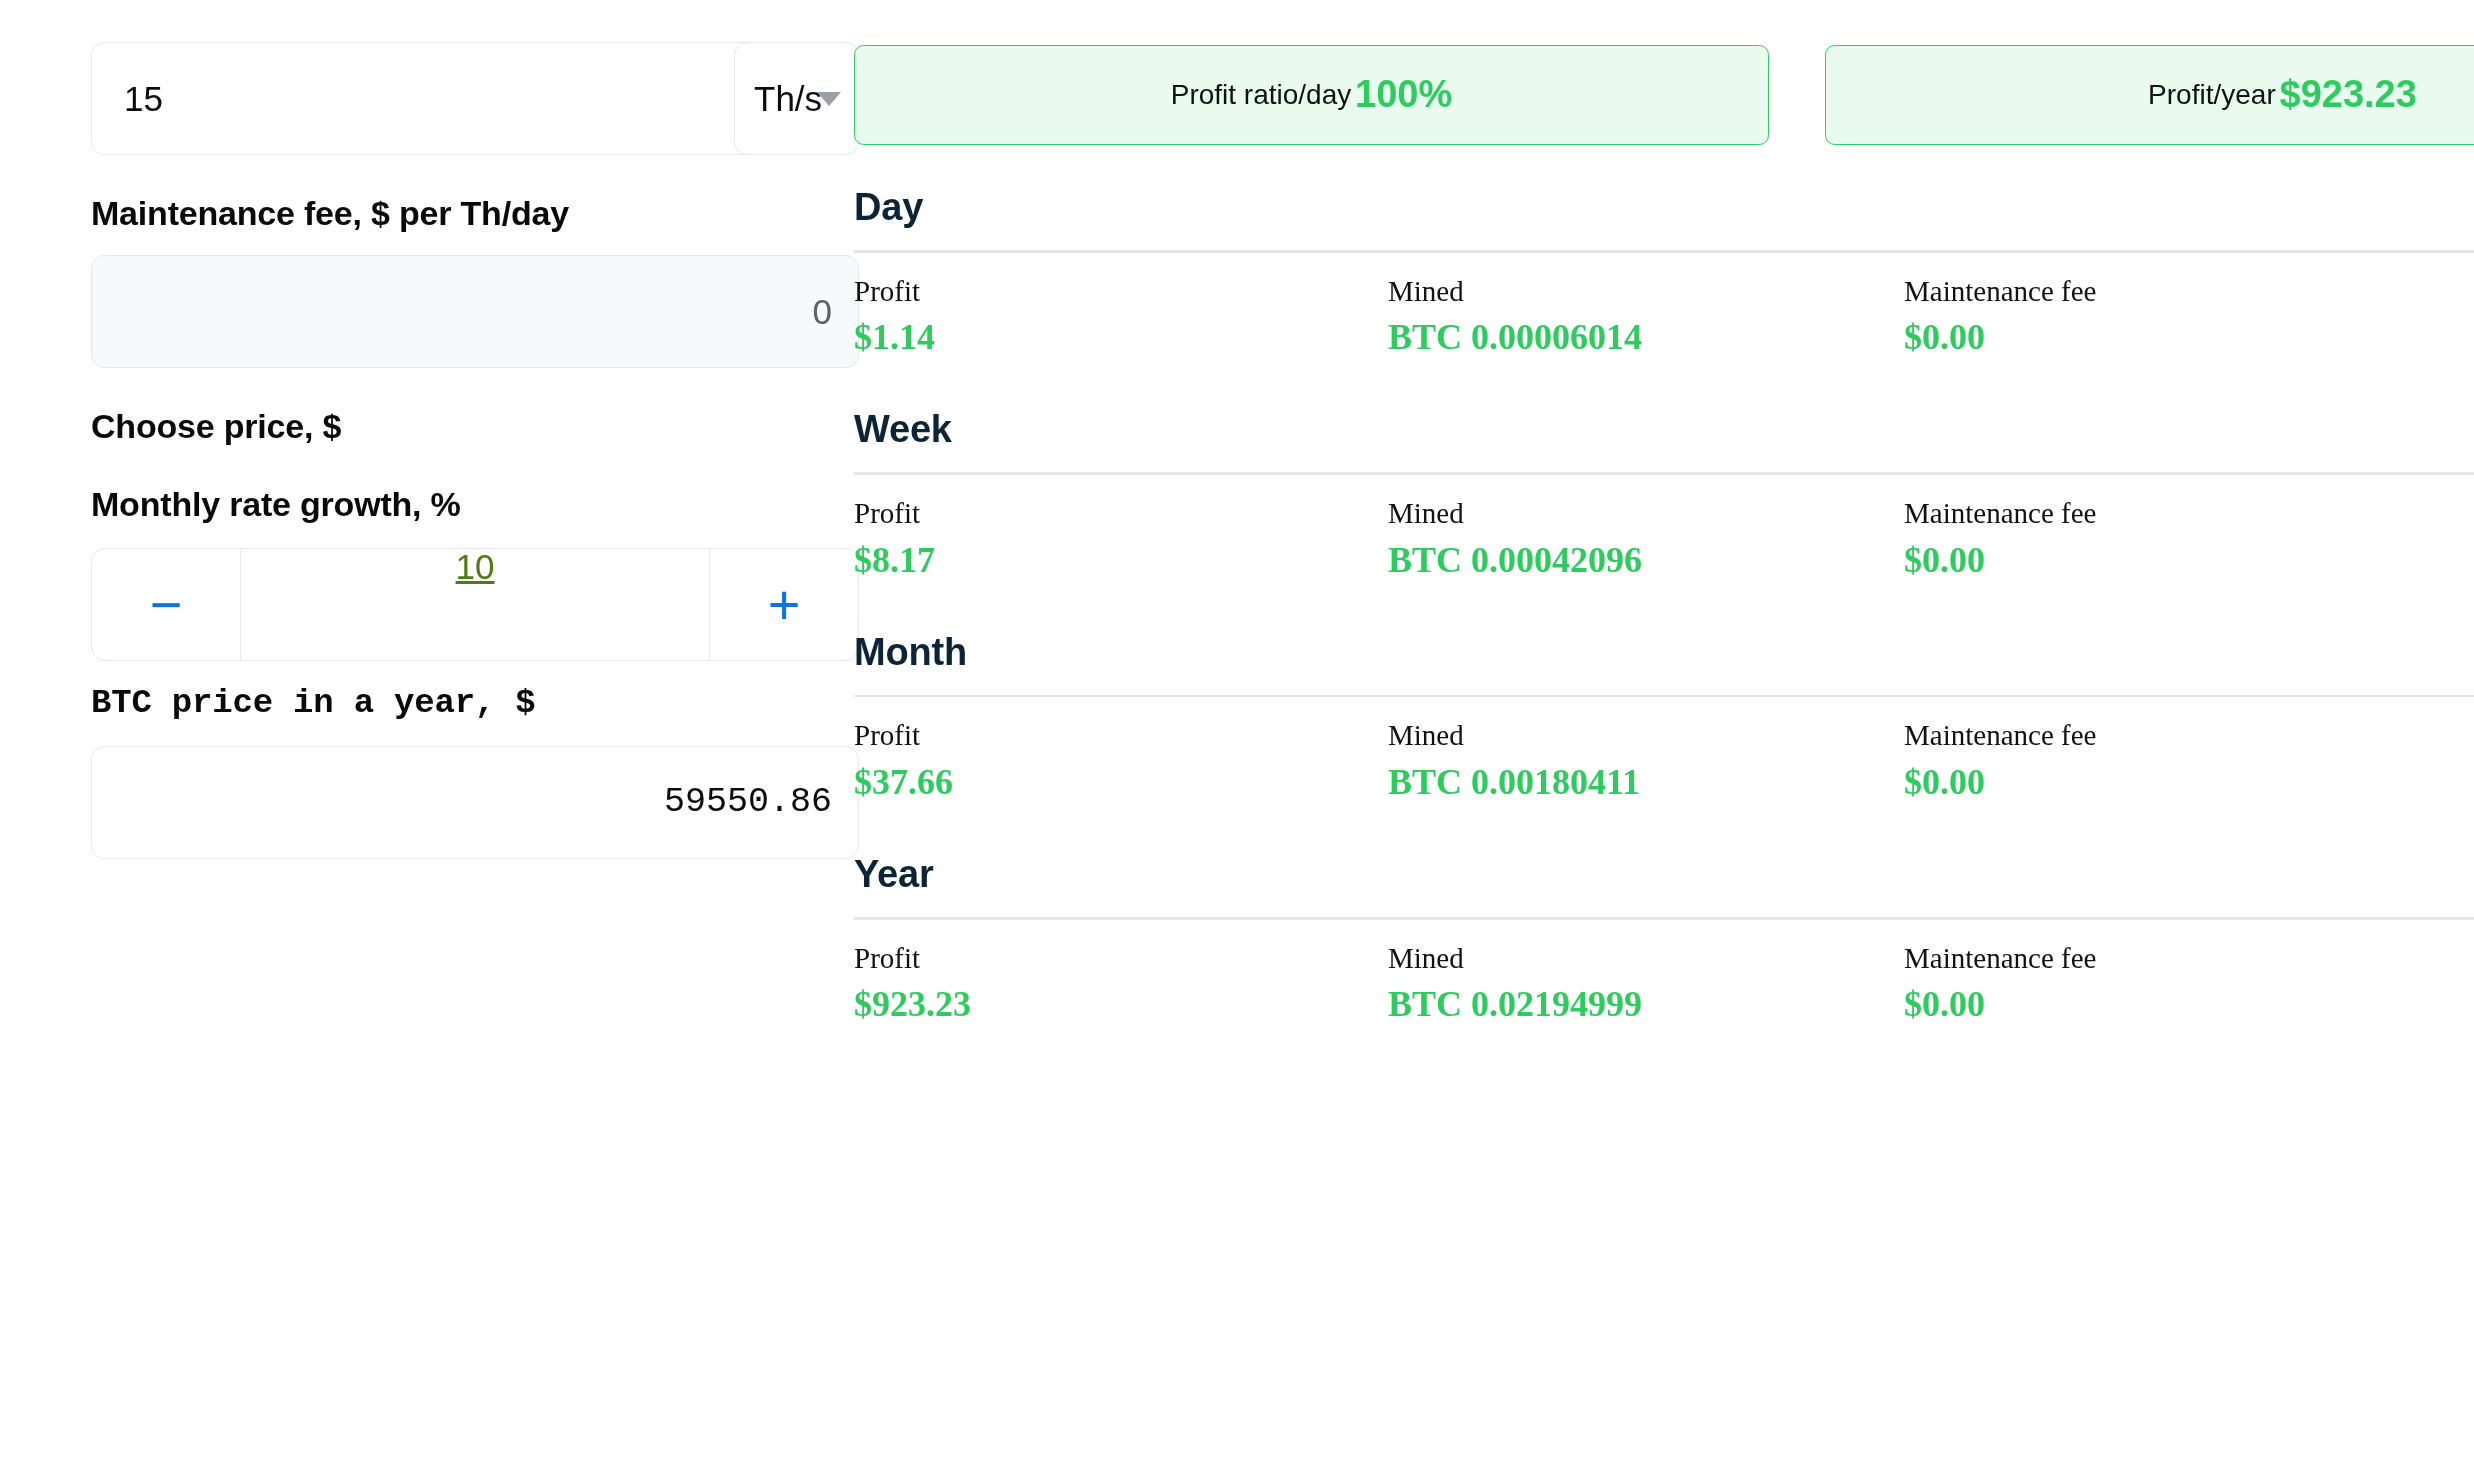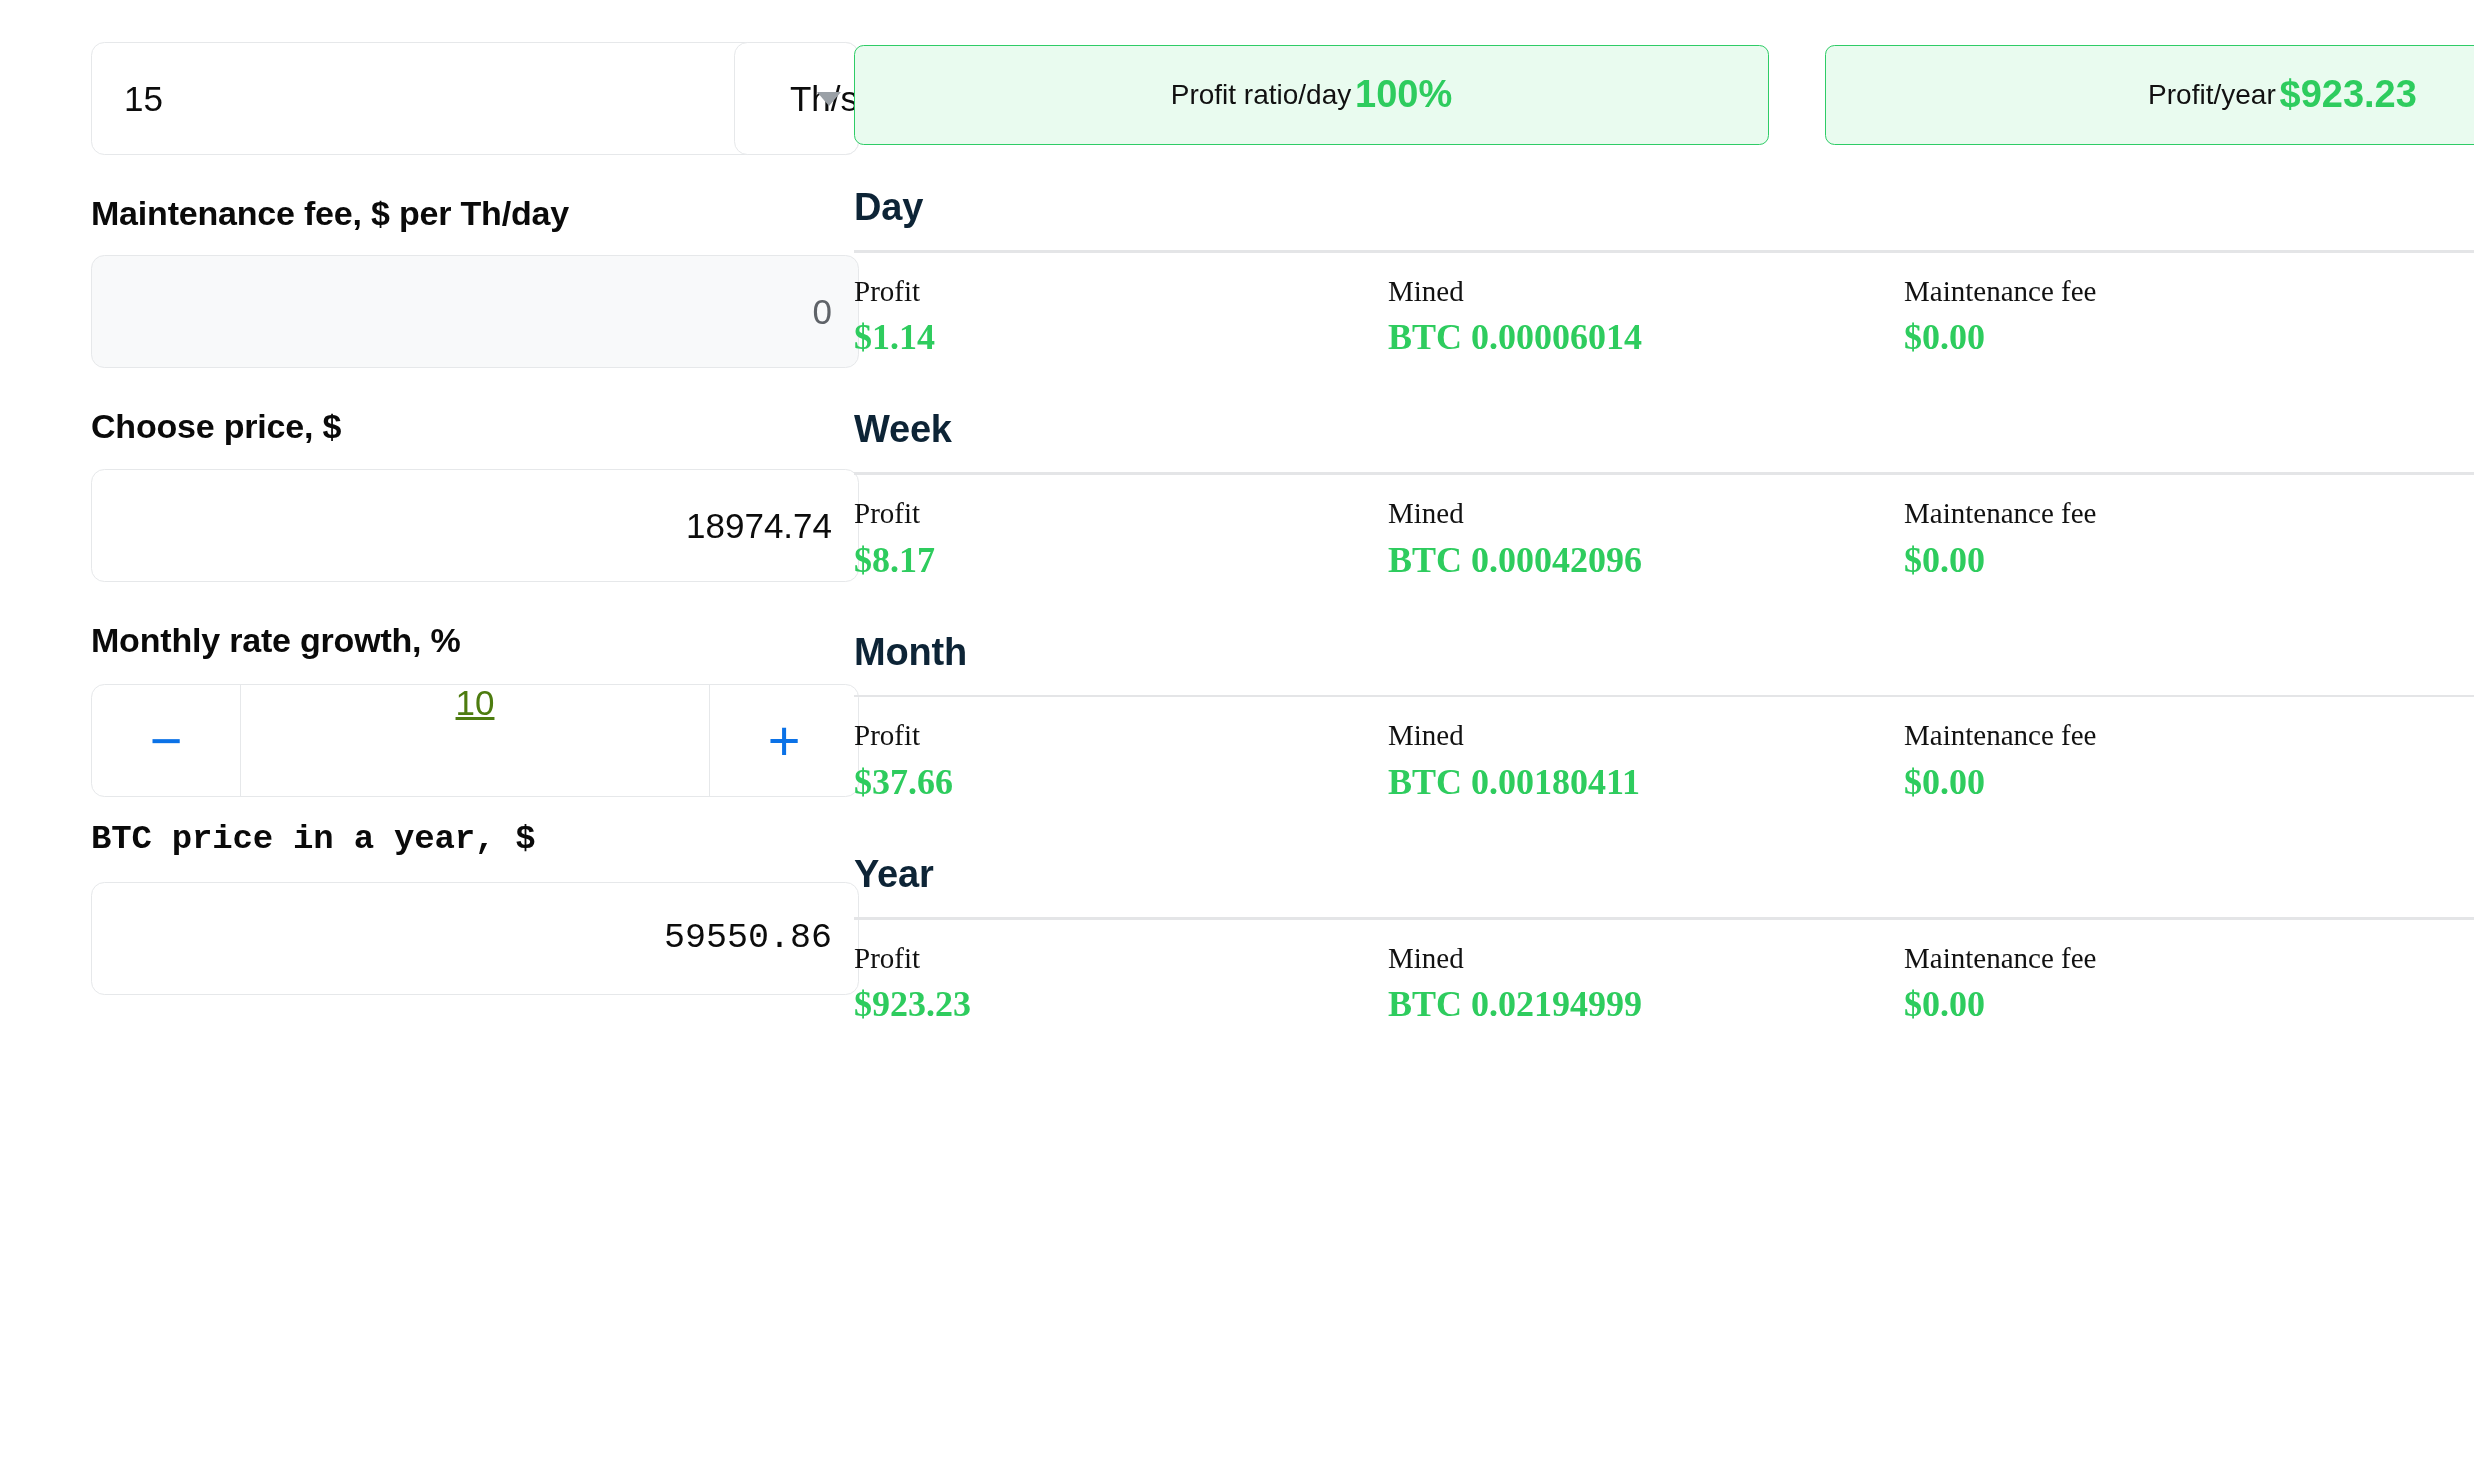--- a/index.html
+++ b/index.html
@@ -93,21 +93,21 @@
     position: absolute;
     top: 0;
     right: 0;
     width: 125px;
     height: 113px;
     border: 1.9px solid #e6e8ea;
     border-radius: 13.4px;
     background: #ffffff;
     display: flex;
     align-items: center;
-    justify-content: flex-end;
+    justify-content: flex-start;
   }
   .unit-text {
     font-size: 35px;
     color: #0c0c0c;
     padding-left: 19px;
     line-height: 1;
   }
   .unit-caret {
     position: absolute;
     right: 17.3px;
@@ -249,23 +249,20 @@
 
     <div class="field-group" style="margin-top:40px;">
       <div class="field-label">Maintenance fee, $ per Th/day</div>
       <div class="control-box disabled" style="width:768px; margin-top:23px;">
         <span class="value-right muted">0</span>
       </div>
     </div>
 
     <div class="field-group" style="margin-top:40px;">
       <div class="field-label">Choose price, $</div>
-      <div class="control-box" style="width:768px; margin-top:23px;">
-        <span class="value-right">18974.74</span>
-      </div>
     </div>
 
     <div class="field-group" style="margin-top:40px;">
       <div class="field-label">Monthly rate growth, %</div>
       <div class="control-box stepper" style="width:768px; margin-top:25px;">
         <div class="step-btn minus">
           <span class="step-sign">−</span>
         </div>
         <div class="step-value">10</div>
         <div class="step-btn plus">

